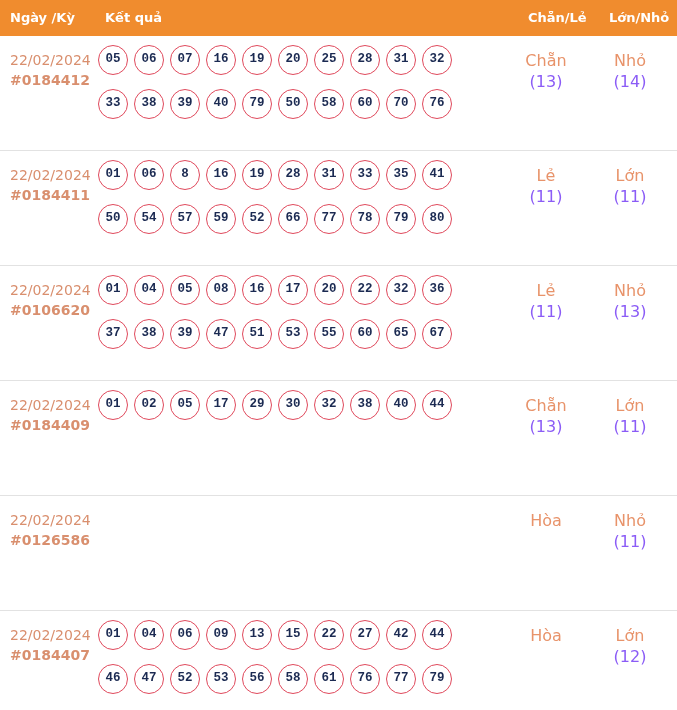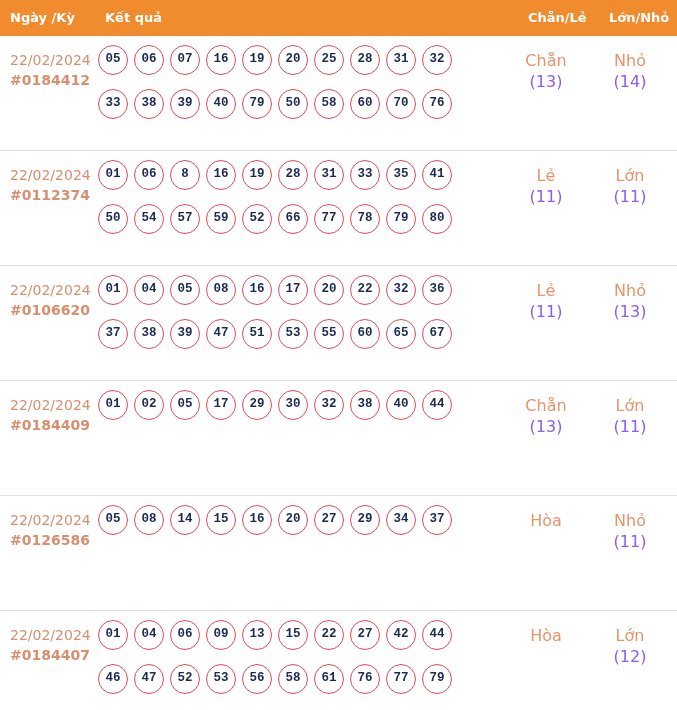--- a/index.html
+++ b/index.html
@@ -139,21 +139,21 @@
           <div class="cell-numbers">
             <span class="num-line"><span class="ball">05</span><span class="ball">06</span><span class="ball">07</span><span class="ball">16</span><span class="ball">19</span><span class="ball">20</span><span class="ball">25</span><span class="ball">28</span><span class="ball">31</span><span class="ball">32</span></span>
             <span class="num-line"><span class="ball">33</span><span class="ball">38</span><span class="ball">39</span><span class="ball">40</span><span class="ball">79</span><span class="ball">50</span><span class="ball">58</span><span class="ball">60</span><span class="ball">70</span><span class="ball">76</span></span>
           </div>
           <div class="cell-parity"><span>Chẵn</span><span class="count">(13)</span></div>
           <div class="cell-size"><span>Nhỏ</span><span class="count">(14)</span></div>
         </div>
       </div>
       <div class="row">
         <div class="row-inner">
-          <div class="cell-date"><span>22/02/2024</span><span class="draw-id">#0112374</span></div>
+          <div class="cell-date"><span>22/02/2024</span><span class="draw-id">#0184411</span></div>
           <div class="cell-numbers">
             <span class="num-line"><span class="ball">01</span><span class="ball">06</span><span class="ball">8</span><span class="ball">16</span><span class="ball">19</span><span class="ball">28</span><span class="ball">31</span><span class="ball">33</span><span class="ball">35</span><span class="ball">41</span></span>
             <span class="num-line"><span class="ball">50</span><span class="ball">54</span><span class="ball">57</span><span class="ball">59</span><span class="ball">52</span><span class="ball">66</span><span class="ball">77</span><span class="ball">78</span><span class="ball">79</span><span class="ball">80</span></span>
           </div>
           <div class="cell-parity"><span>Lẻ</span><span class="count">(11)</span></div>
           <div class="cell-size"><span>Lớn</span><span class="count">(11)</span></div>
         </div>
       </div>
       <div class="row">
         <div class="row-inner">
@@ -173,21 +173,20 @@
             <span class="num-line"><span class="ball">01</span><span class="ball">02</span><span class="ball">05</span><span class="ball">17</span><span class="ball">29</span><span class="ball">30</span><span class="ball">32</span><span class="ball">38</span><span class="ball">40</span><span class="ball">44</span></span>
           </div>
           <div class="cell-parity"><span>Chẵn</span><span class="count">(13)</span></div>
           <div class="cell-size"><span>Lớn</span><span class="count">(11)</span></div>
         </div>
       </div>
       <div class="row">
         <div class="row-inner">
           <div class="cell-date"><span>22/02/2024</span><span class="draw-id">#0126586</span></div>
           <div class="cell-numbers">
-            <span class="num-line"><span class="ball">05</span><span class="ball">08</span><span class="ball">14</span><span class="ball">15</span><span class="ball">16</span><span class="ball">20</span><span class="ball">27</span><span class="ball">29</span><span class="ball">34</span><span class="ball">37</span></span>
           </div>
           <div class="cell-parity"><span>Hòa</span></div>
           <div class="cell-size"><span>Nhỏ</span><span class="count">(11)</span></div>
         </div>
       </div>
       <div class="row">
         <div class="row-inner">
           <div class="cell-date"><span>22/02/2024</span><span class="draw-id">#0184407</span></div>
           <div class="cell-numbers">
             <span class="num-line"><span class="ball">01</span><span class="ball">04</span><span class="ball">06</span><span class="ball">09</span><span class="ball">13</span><span class="ball">15</span><span class="ball">22</span><span class="ball">27</span><span class="ball">42</span><span class="ball">44</span></span>

